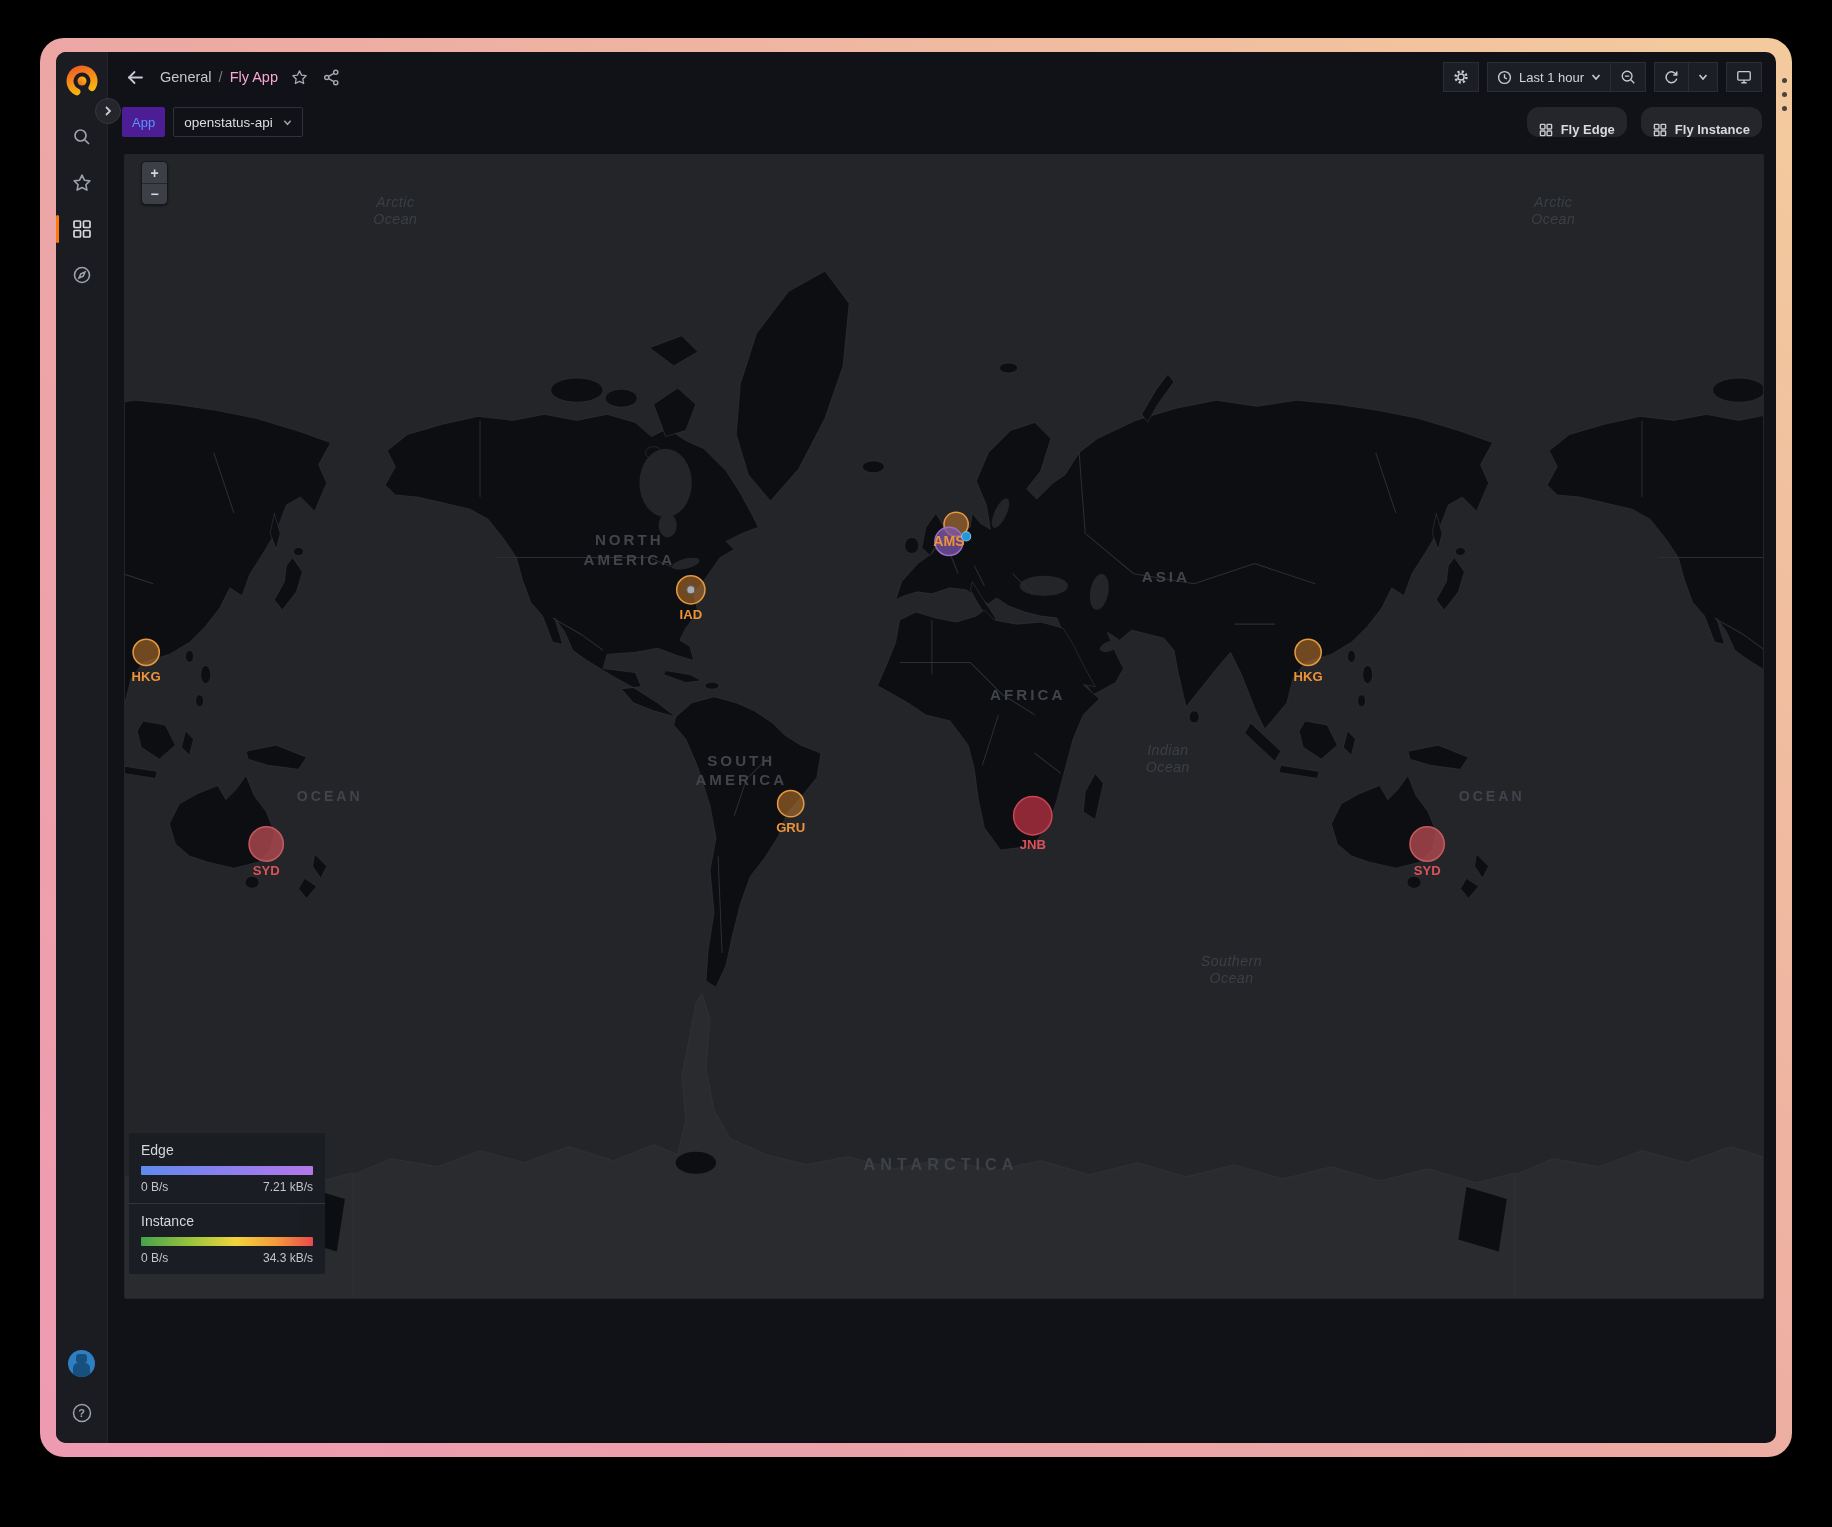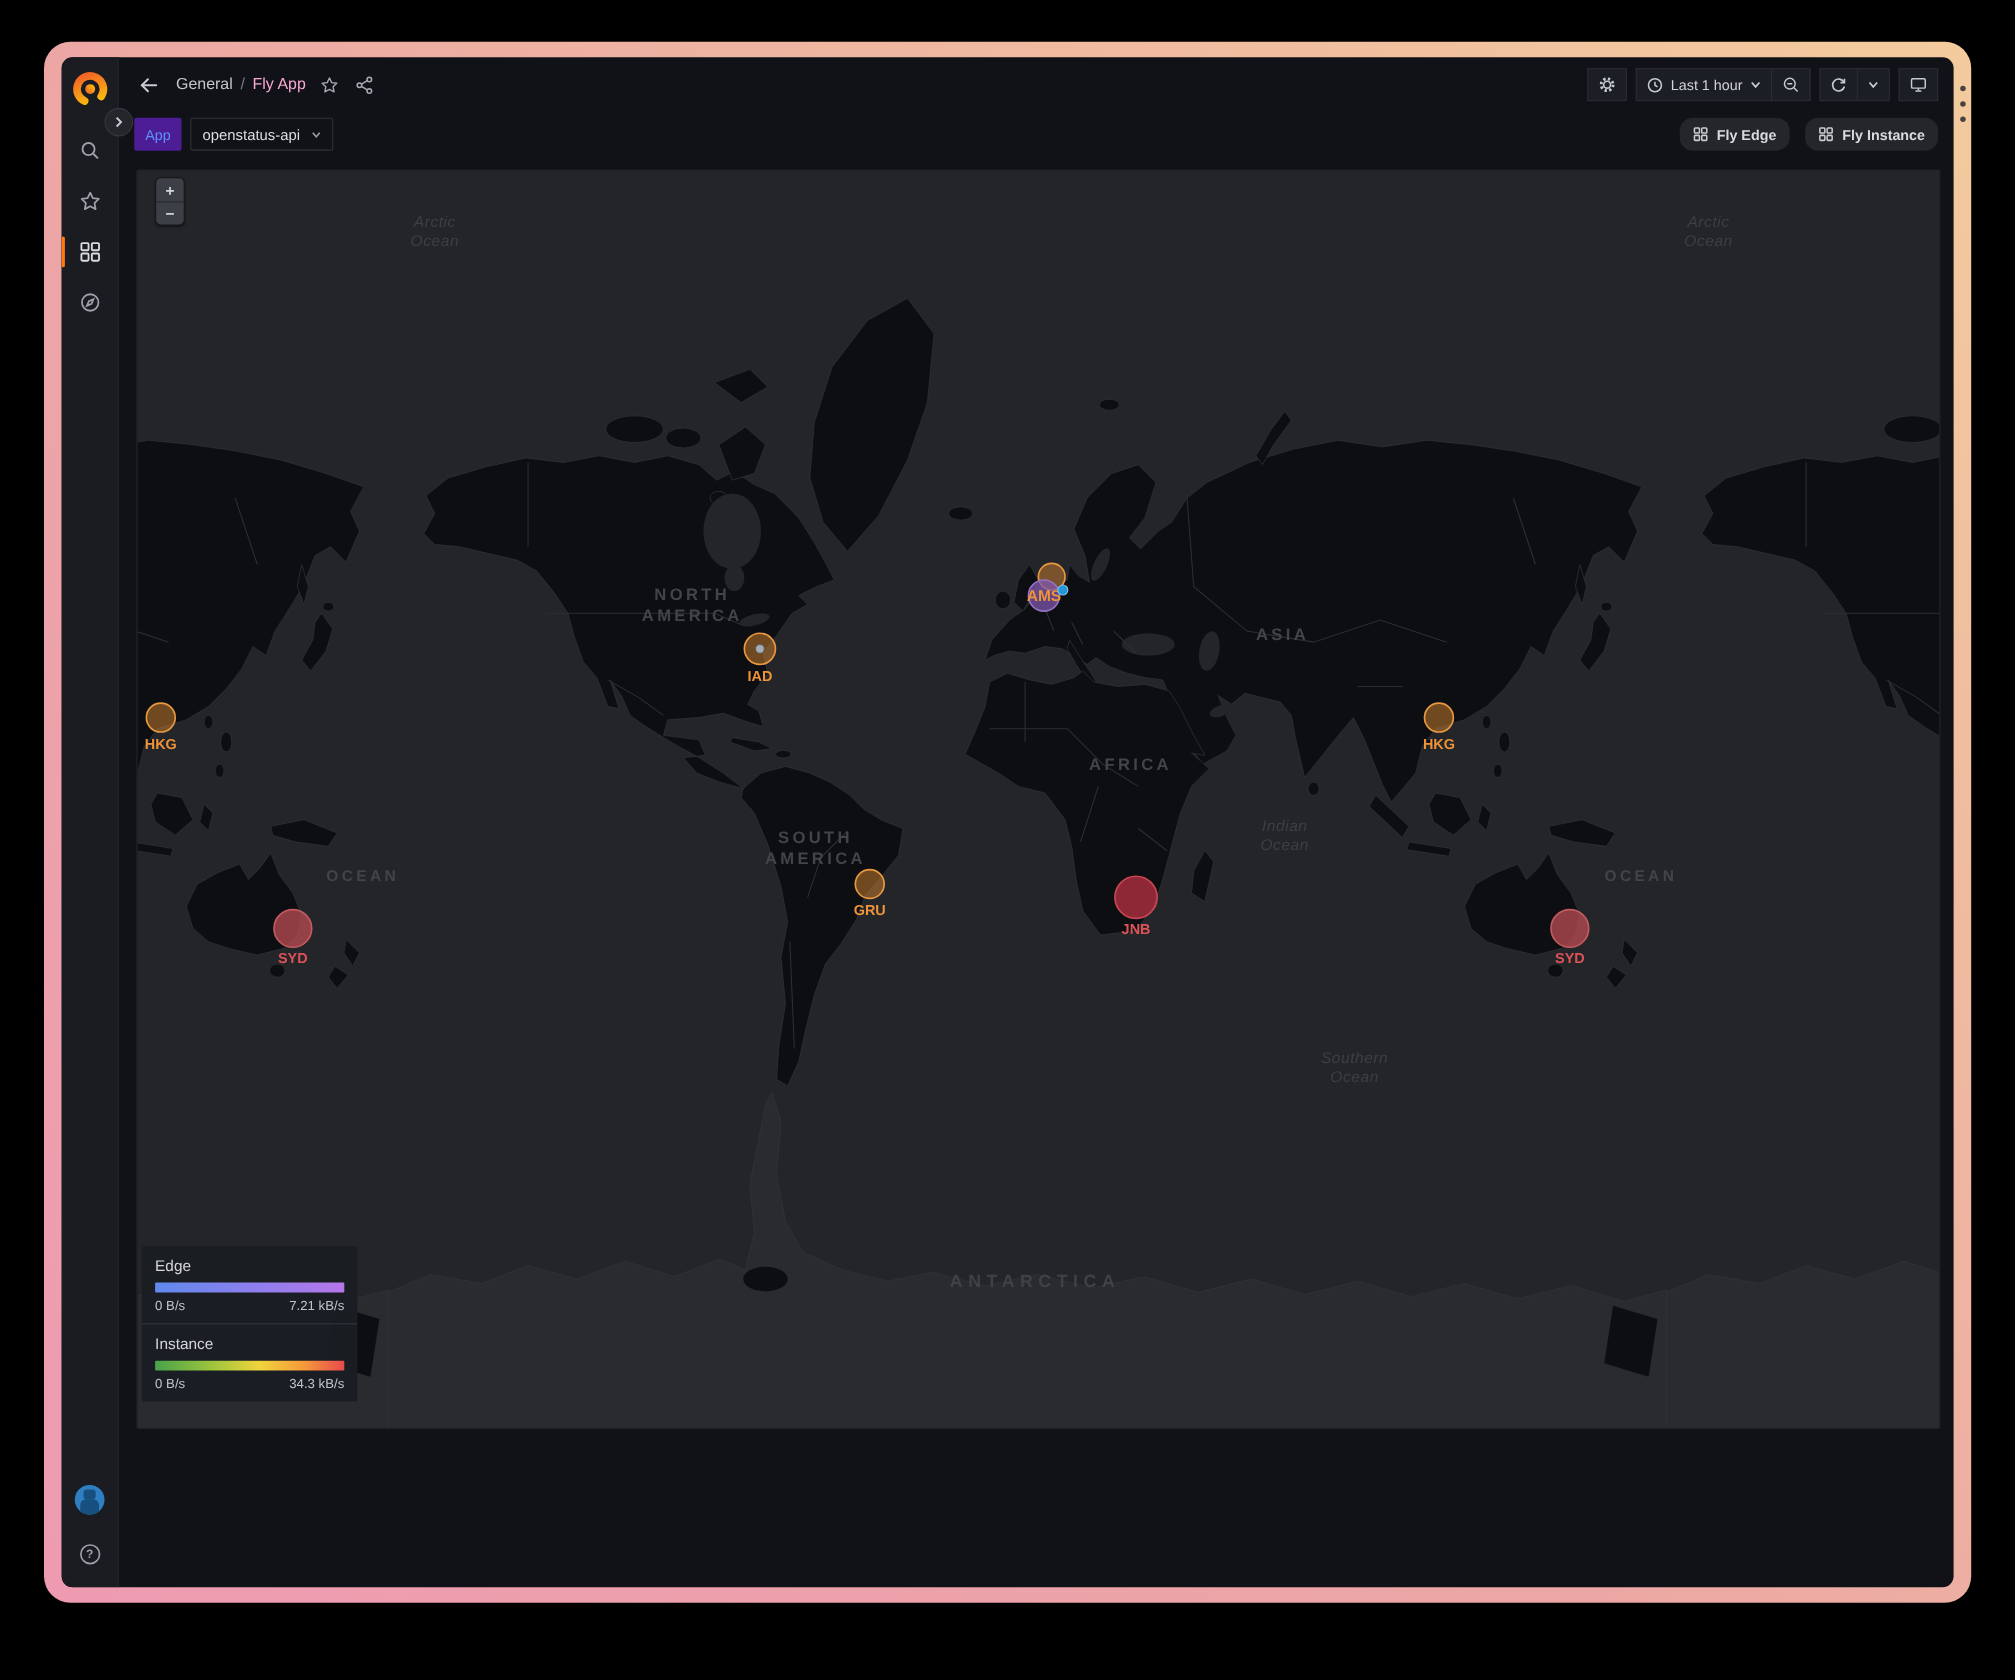--- a/index.html
+++ b/index.html
@@ -48,21 +48,21 @@
   .tbtn .seg { display:flex; align-items:center; gap:7px; padding:0 9px; height:100%; }
   .tbtn .seg + .seg { border-left:1px solid #2a2d33; }
   .tbtn-label { font-size:13px; font-weight:500; color:#d2d4d9; }
 
   .filter-row { height:40px; display:flex; align-items:center; padding:0 14px; gap:8px; }
   .var-chip { height:30px; display:flex; align-items:center; padding:0 10px; background:#4c1d95; border-radius:2px;
               color:#5b93ff; font-size:13px; font-weight:500; cursor:pointer; }
   .var-value { height:30px; display:flex; align-items:center; gap:10px; padding:0 10px; border:1px solid #2f3238;
                border-radius:2px; color:#dcdee2; font-size:13.5px; cursor:pointer; background:transparent; }
   .fr-right { margin-left:auto; display:flex; align-items:center; gap:14px; }
-  .grid-btn { height:30px; display:flex; align-items:center; gap:8px; padding:12px 12px; background:#24262c;
+  .grid-btn { height:30px; display:flex; align-items:flex-end; gap:8px; padding:0 12px; background:#24262c;
               border-radius:12px; color:#d8dade; font-size:13px; font-weight:700; cursor:pointer; }
   .grid-btn .gicon { color:#c9ccd1; display:flex; }
 
   
   .panel { margin:12px 12px 0 16px; background:#16181d; border:1px solid #222429; border-radius:2px; }
   .panel-header { height:28px; display:flex; align-items:center; justify-content:center; gap:6px; background:#1b1e23;
                   cursor:pointer; }
   .panel-title { font-size:13px; font-weight:700; color:#d8dade; }
   .panel-chev { color:#9da1a7; display:flex; margin-top:1px; }
 

